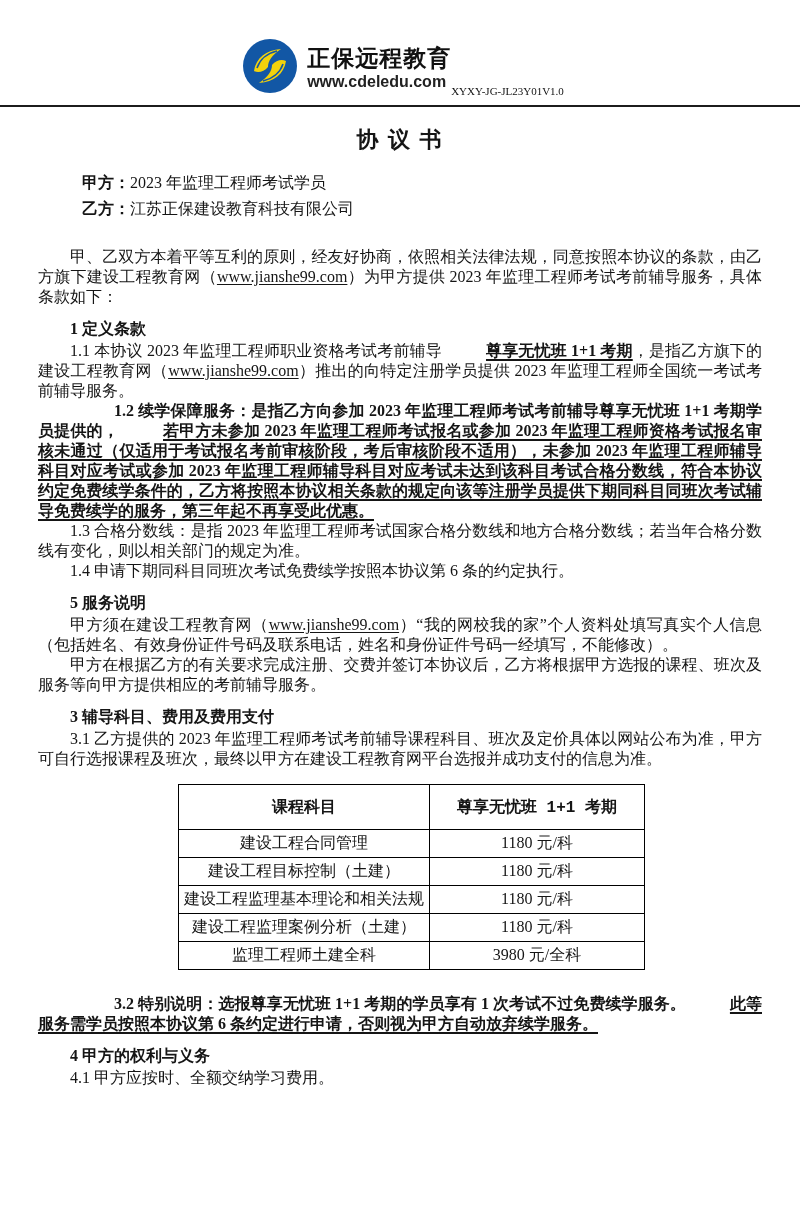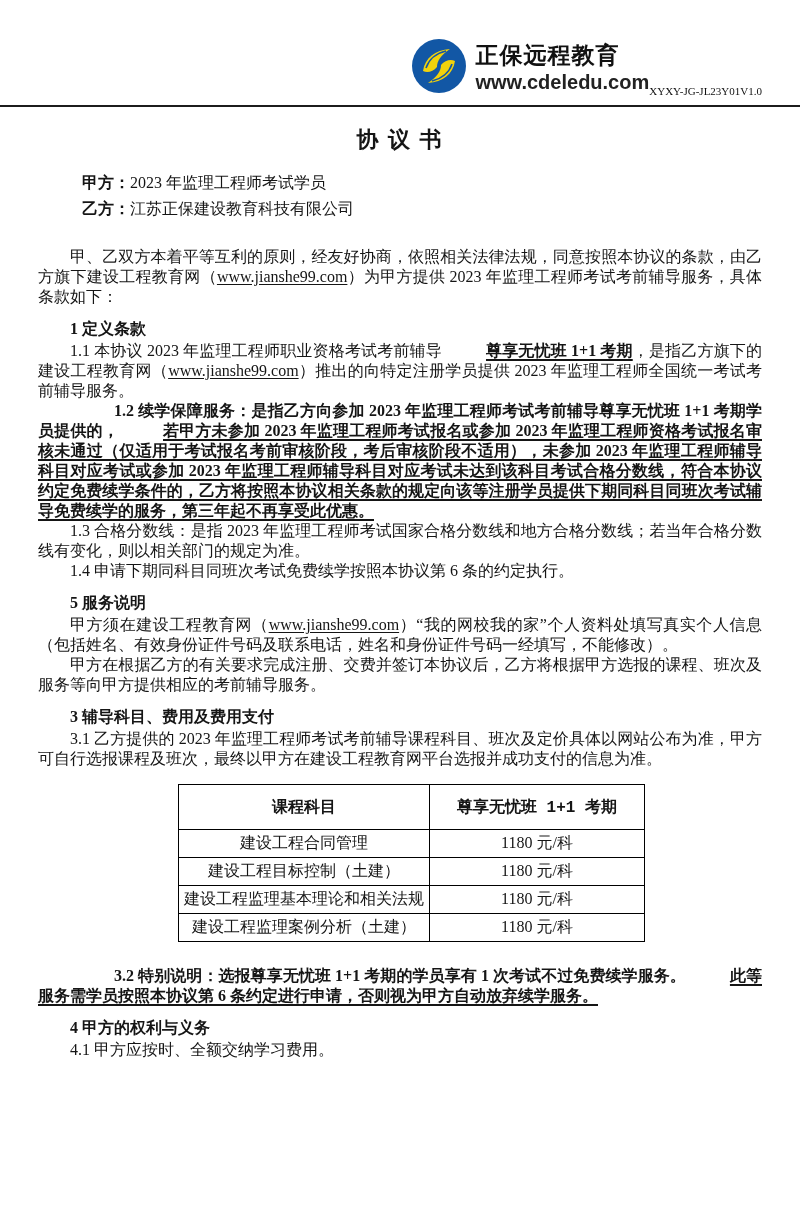--- a/index.html
+++ b/index.html
@@ -6,26 +6,26 @@
   html,body { margin:0; padding:0; background:#ffffff; }
   .page {
     width:800px; height:1211px; position:relative; background:#fff;
     font-family:"Liberation Serif","DejaVu Serif",serif;
     color:#151515; overflow:hidden;
   }
   
   .hdr {
     padding:38px 38px 7px 44px;
     border-bottom:2px solid #1c1c1c;
-    display:flex; justify-content:flex-end; align-items:flex-end;
+    display:flex; justify-content:center; align-items:flex-end;
   }
   .brand { display:flex; align-items:center; gap:9px; }
   .brand-text { font-family:"Liberation Sans","DejaVu Sans",sans-serif; }
   .brand-name { font-size:23px; font-weight:bold; color:#111; line-height:1.2; letter-spacing:1px; }
-  .brand-url  { font-size:20px; font-weight:bold; color:#222; line-height:1.2; }
+  .brand-url  { font-size:16px; font-weight:bold; color:#222; line-height:1.2; }
   .doc-code { font-size:11px; color:#111; padding-bottom:1px; }
   
   .content { padding:0 38px; }
   .doc-title { text-align:center; font-size:22px; font-weight:bold; letter-spacing:2px; margin:16px 0 0; line-height:34px;font-family:Liberation Serif, serif; }
   p { margin:0; font-size:16px; line-height:20px; text-align:justify; }
   .party { margin-top:0; line-height:26px; }
   .parties { margin-top:13px; }
   .indent { text-indent:2em; }
   .bold { font-weight:bold;padding-left:44px; }
   .u { text-decoration:underline; text-decoration-thickness:1.5px; text-underline-offset:3px; }
@@ -112,20 +112,24 @@
               <td>1180 元/科</td>
             </tr>
           <tr>
               <td>建设工程监理基本理论和相关法规</td>
               <td>1180 元/科</td>
             </tr>
           <tr>
               <td>建设工程监理案例分析（土建）</td>
               <td>1180 元/科</td>
             </tr>
+          <tr>
+              <td>监理工程师土建全科</td>
+              <td>3980 元/全科</td>
+            </tr>
         </tbody>
       </table>
     </div>
 
     <p class="indent after-table"><span class="bold">3.2 特别说明：选报尊享无忧班 1+1 考期的学员享有 1 次考试不过免费续学服务。</span><span class="bold u">此等服务需学员按照本协议第 6 条约定进行申请，否则视为甲方自动放弃续学服务。</span></p>
 
     <p class="sec-heading mt-sec">4 甲方的权利与义务</p>
     <p class="indent">4.1 甲方应按时、全额交纳学习费用。</p>
 
   </div>

